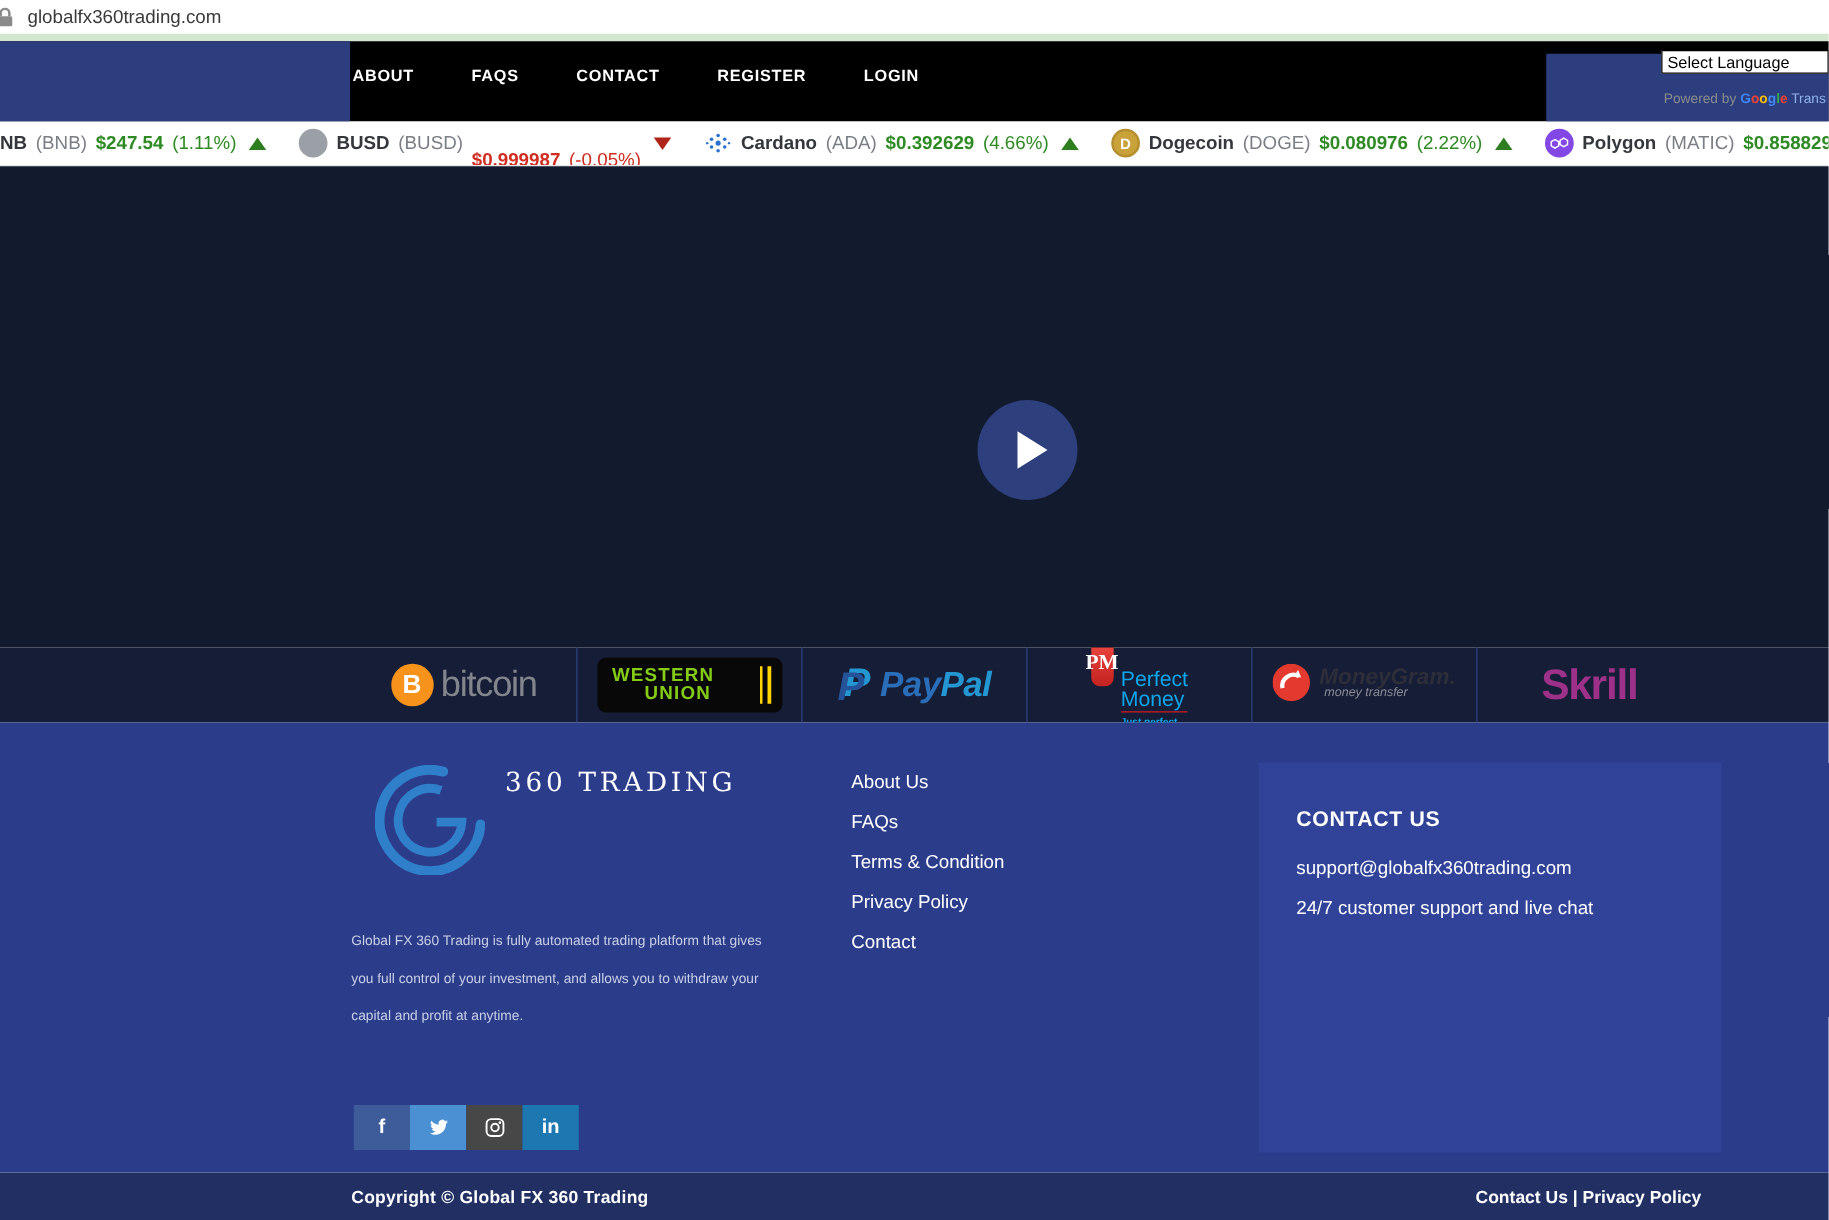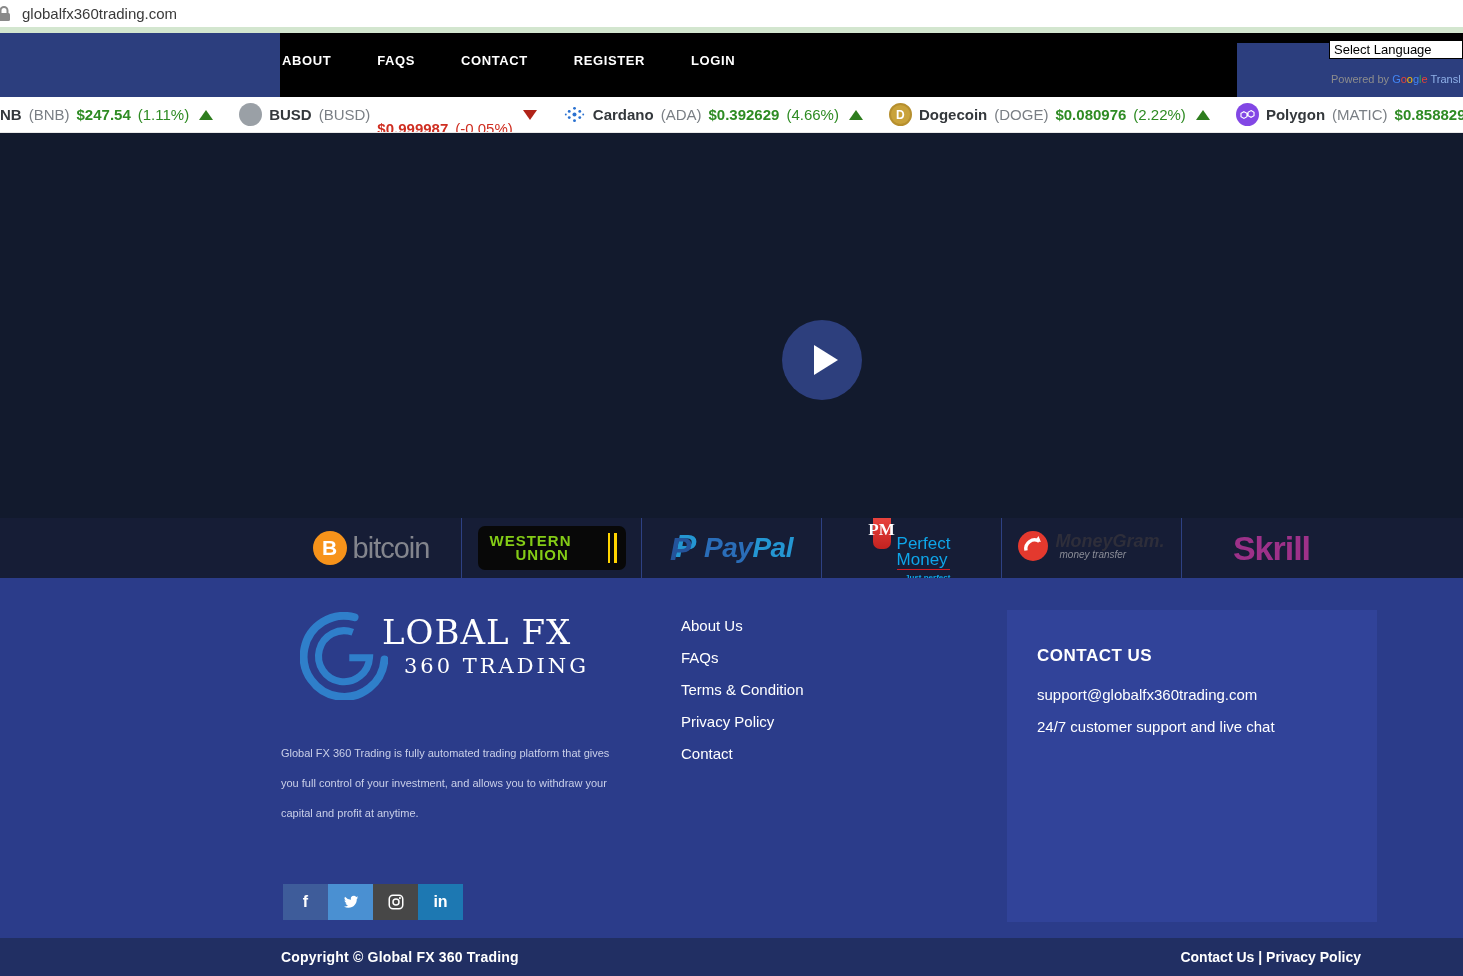--- a/index.html
+++ b/index.html
@@ -17,21 +17,21 @@
   .nav-left-block { position:absolute; left:0; top:0; width:280px; height:64px; background:#2c3e7e; }
   .nav-right-block { position:absolute; right:0; top:10px; width:226px; height:54px; background:#2c3e7e; }
   .nav-links { position:absolute; left:282px; top:20px; display:flex; gap:46px; }
   .nav-links a { color:#fff; font-size:13px; font-weight:bold; letter-spacing:.6px;
     text-decoration:none; cursor:pointer; }
   .lang-select { position:absolute; top:7px; right:0; width:134px; height:19px; background:#fff;
     border:1px solid #000; font-size:13px; color:#000; padding:1px 4px; white-space:nowrap;
     overflow:hidden; cursor:pointer; }
   .powered { position:absolute; top:40px; right:2px; width:130px; overflow:hidden;
     white-space:nowrap; font-size:11px; color:#8d8d8d; }
-  .powered b { font-weight:normal; }
+  .powered b { font-weight:bold; }
   .g-blue{color:#4285f4} .g-red{color:#ea4335} .g-yel{color:#fbbc05} .g-grn{color:#34a853}
   .translate-word { color:#8fb0e8; }
 
   
   .ticker { height:36px; background:#fff; display:flex; align-items:center; gap:26px;
     margin-left:0; overflow:hidden; border-bottom:1px solid #e8e8e8; white-space:nowrap; }
   .titem { display:flex; align-items:center; gap:7px; font-size:15px; cursor:pointer; }
   .cname { font-weight:bold; color:#34383c; }
   .csym  { color:#7a7f85; }
   .cprice { font-weight:bold; }
@@ -73,21 +73,21 @@
   .pp-icon .p1 { position:absolute; left:5px; top:-3px; color:#2496d2; font-size:32px; }
   .pp-icon .p2 { position:absolute; left:0; top:0; color:#24539a; font-size:32px; }
   .pp-word { font-size:28px; letter-spacing:-.5px; }
   .pp-word .pay { color:#2a6db8; } .pp-word .pal { color:#2496d2; }
   .pm-wrap { display:flex; align-items:flex-start; gap:6px; }
   .pm-icon { width:18px; height:38px; border-radius:7px; background:linear-gradient(#f04a43,#c32220);
     color:#fff; display:flex; align-items:center; justify-content:center;
     font-family:"Liberation Serif",serif; font-weight:bold; font-size:17px; }
   .pm-text { font-family:Liberation Sans, sans-serif; color:#0ea5e9; font-size:17px; line-height:16px;margin-top:25px; }
   .pm-tag { font-size:8px; font-weight:bold; border-top:1px solid #cf1d24; margin-top:1px;
-    text-align:right; }
+    text-align:left; }
   .skrill-word { color:#9d3189; font-size:34px; font-weight:bold; letter-spacing:-1px; }
   .mg-wrap { display:flex; align-items:center; gap:7px; }
   .mg-text { line-height:13px; }
   .mg-name { color:#2e2e3a; font-size:18px; font-weight:bold; font-style:italic; }
   .mg-tag { color:#8a8c96; font-size:10px; font-style:italic; padding-left:4px; }
 
   
   .footer { position:relative; height:360px; background:#2b3c8a; color:#fff; }
   .logo-block { position:absolute; left:300px; top:34px; display:flex; align-items:flex-start; }
   .logo-text { margin-left:-6px; font-family:"DejaVu Serif","Liberation Serif",serif; color:#fff; }
@@ -266,21 +266,20 @@
 
 <div class="footer">
   <div class="logo-block">
     <span>
       <svg width="88" height="88" viewBox="0 0 100 100">
           <path d="M62 6 A46 46 0 1 0 96 54" stroke="#2f7fca" stroke-width="9" fill="none" stroke-linecap="round"></path>
           <path d="M60 23 A29 29 0 1 0 79 52 L56 52" stroke="#2f7fca" stroke-width="8" fill="none"></path>
         </svg>
     </span>
     <span class="logo-text">
-      <div class="logo-line1">LOBAL FX</div>
       <div class="logo-line2">360 TRADING</div>
     </span>
   </div>
 
   <p class="footer-desc">Global FX 360 Trading is fully automated trading platform that gives you full control of your investment, and allows you to withdraw your capital and profit at anytime.</p>
 
   <div class="social-row">
     <span class="social-btn fb">f</span>
     <span class="social-btn tw">
       <svg width="18" height="18" viewBox="0 0 24 24">

